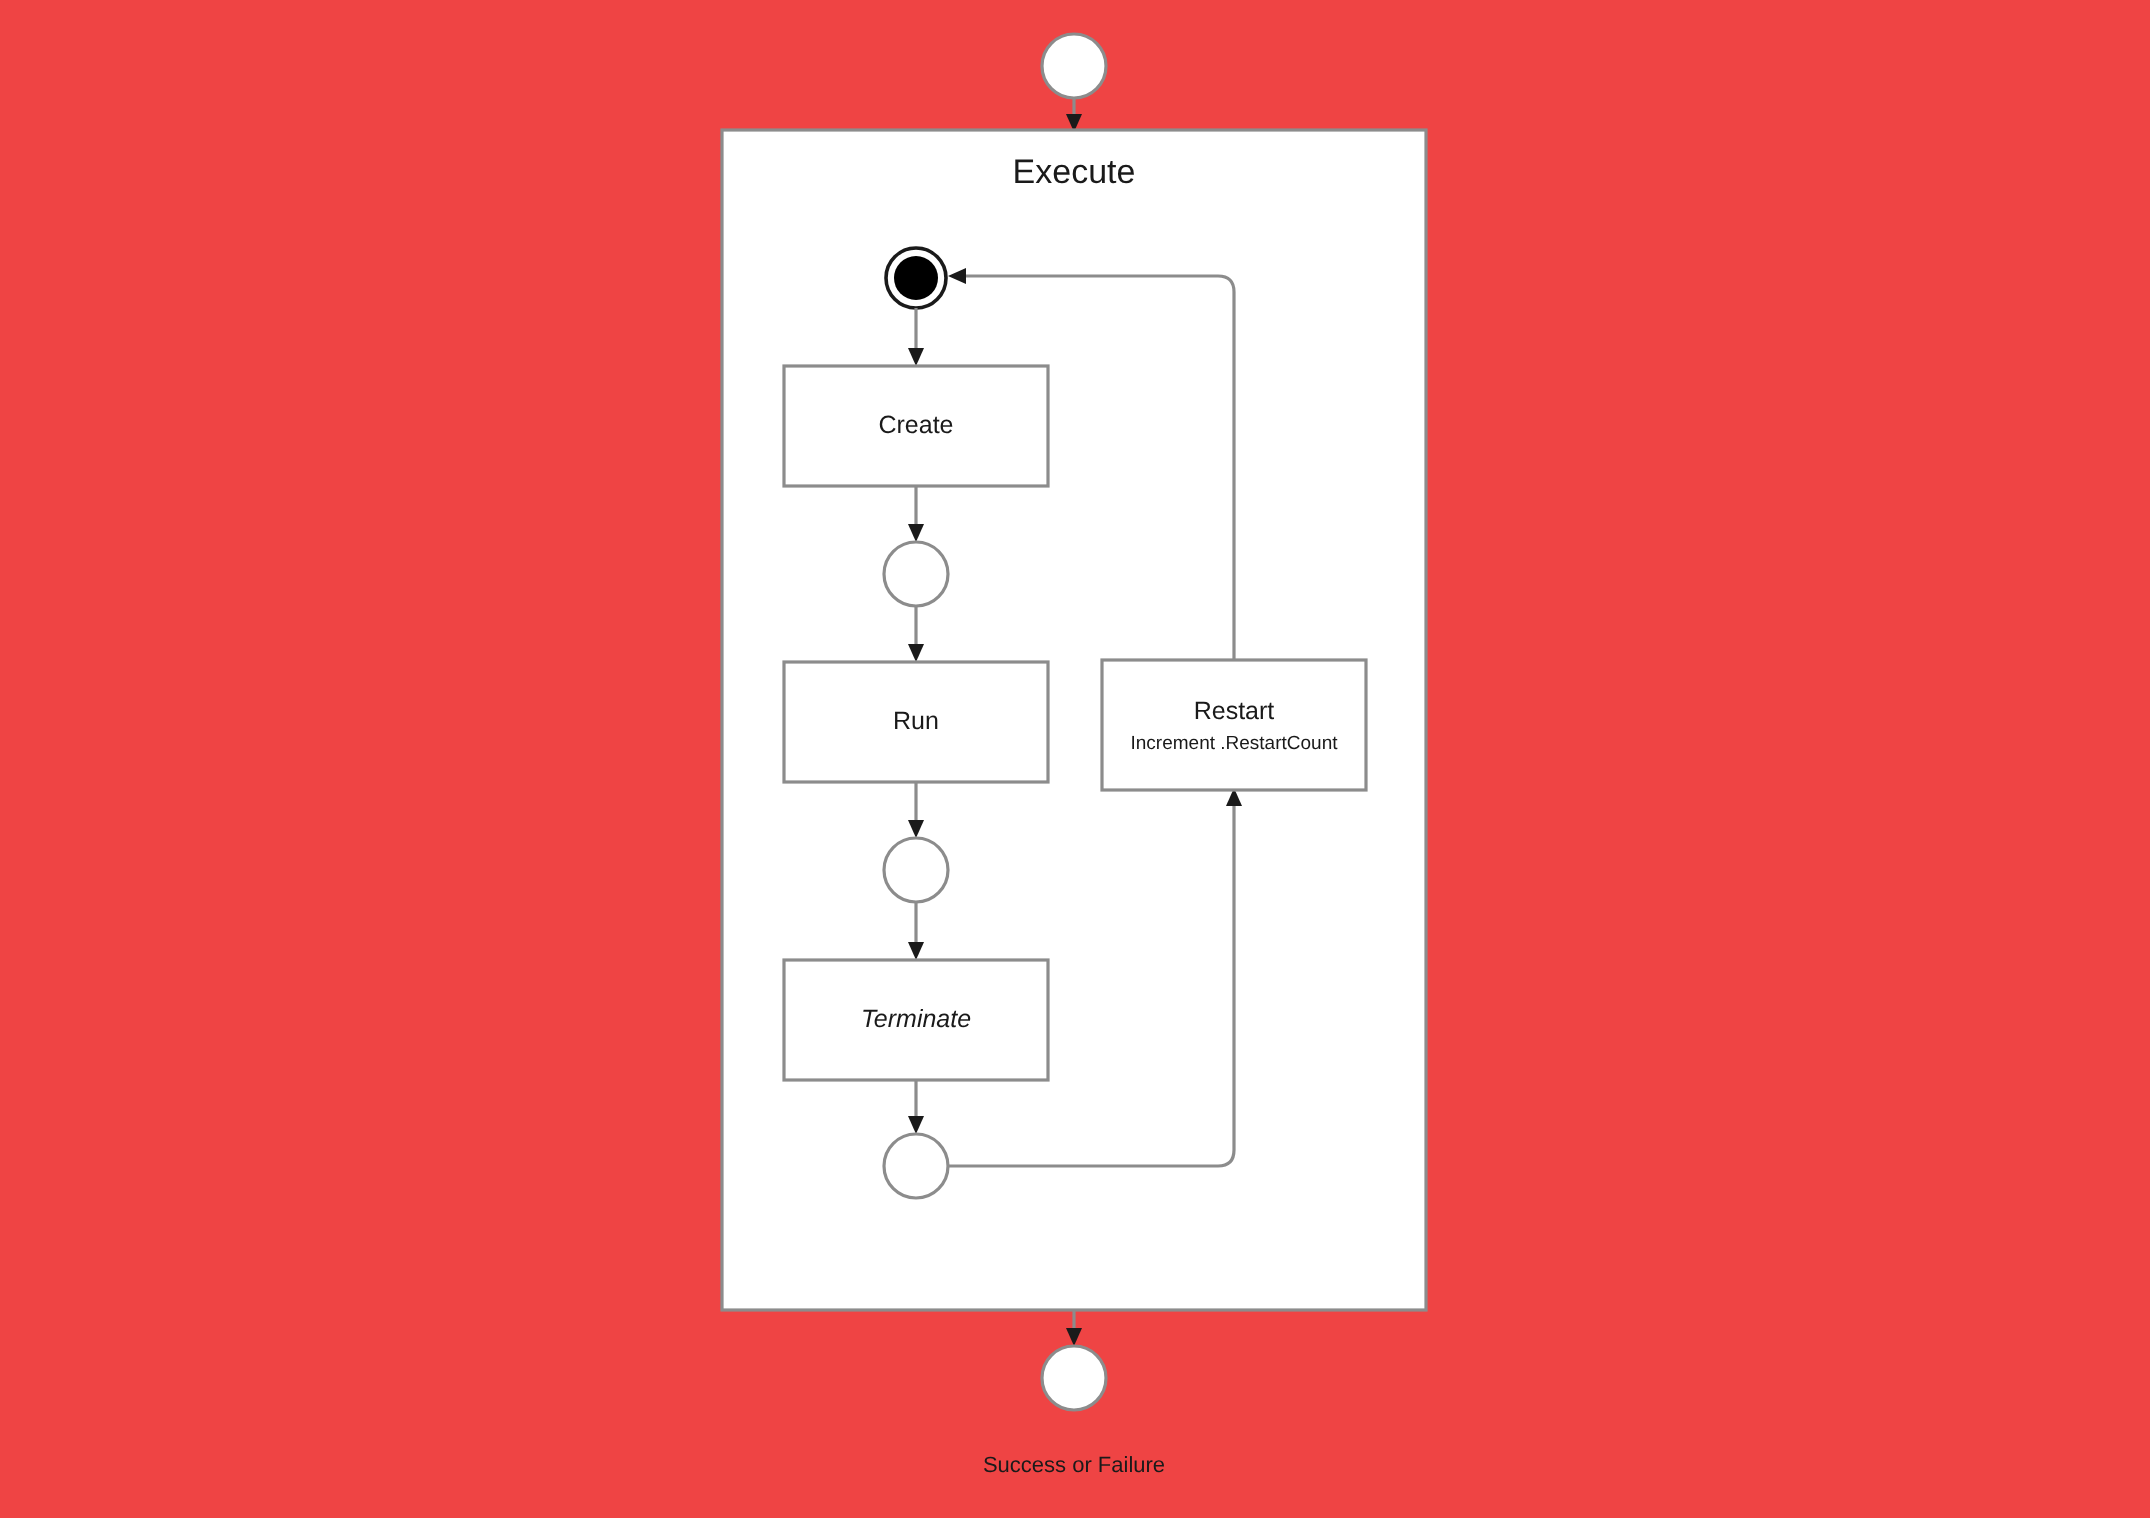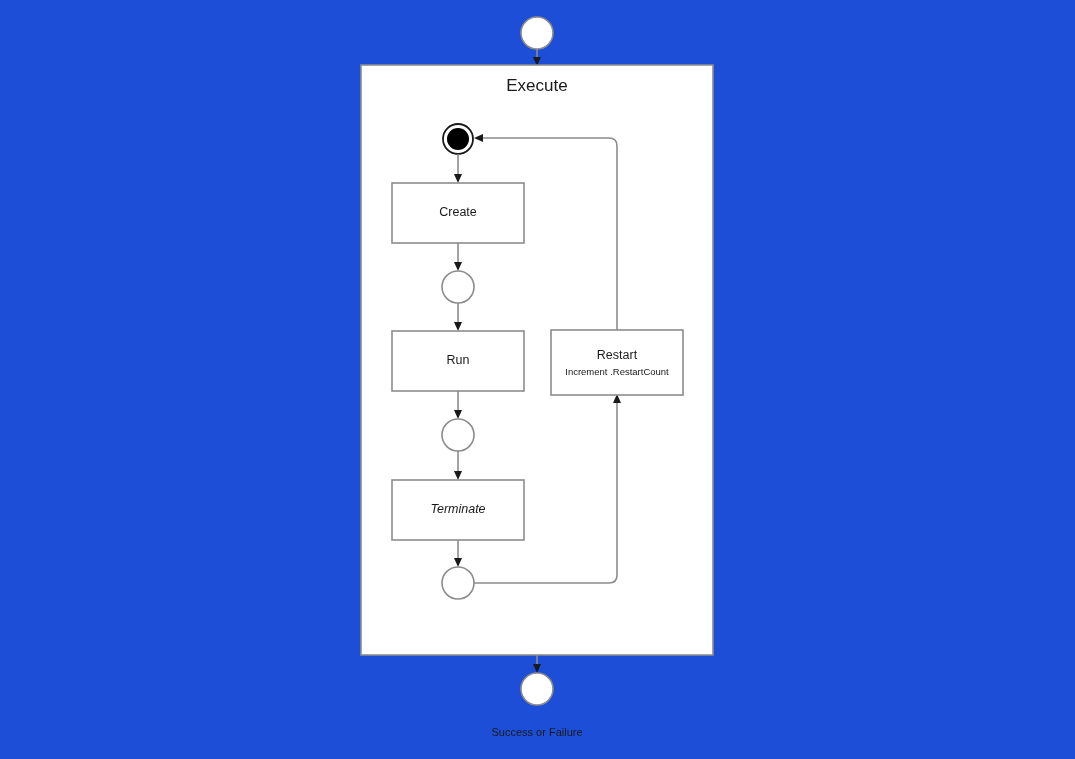--- a/index.html
+++ b/index.html
@@ -10,21 +10,21 @@
   body {
     width: 1075px;
     height: 759px;
     font-family: "Liberation Sans", sans-serif;
     overflow: hidden;
   }
   #diagram-canvas {
     position: relative;
     width: 1075px;
     height: 759px;
-    background: #1d4ed8;
+    background: #ef4444;
   }
   svg#flow {
     display: block;
     width: 1075px;
     height: 759px;
   }
   .edge {
     fill: none;
     stroke: #8c8c8c;
     stroke-width: 1.6;

